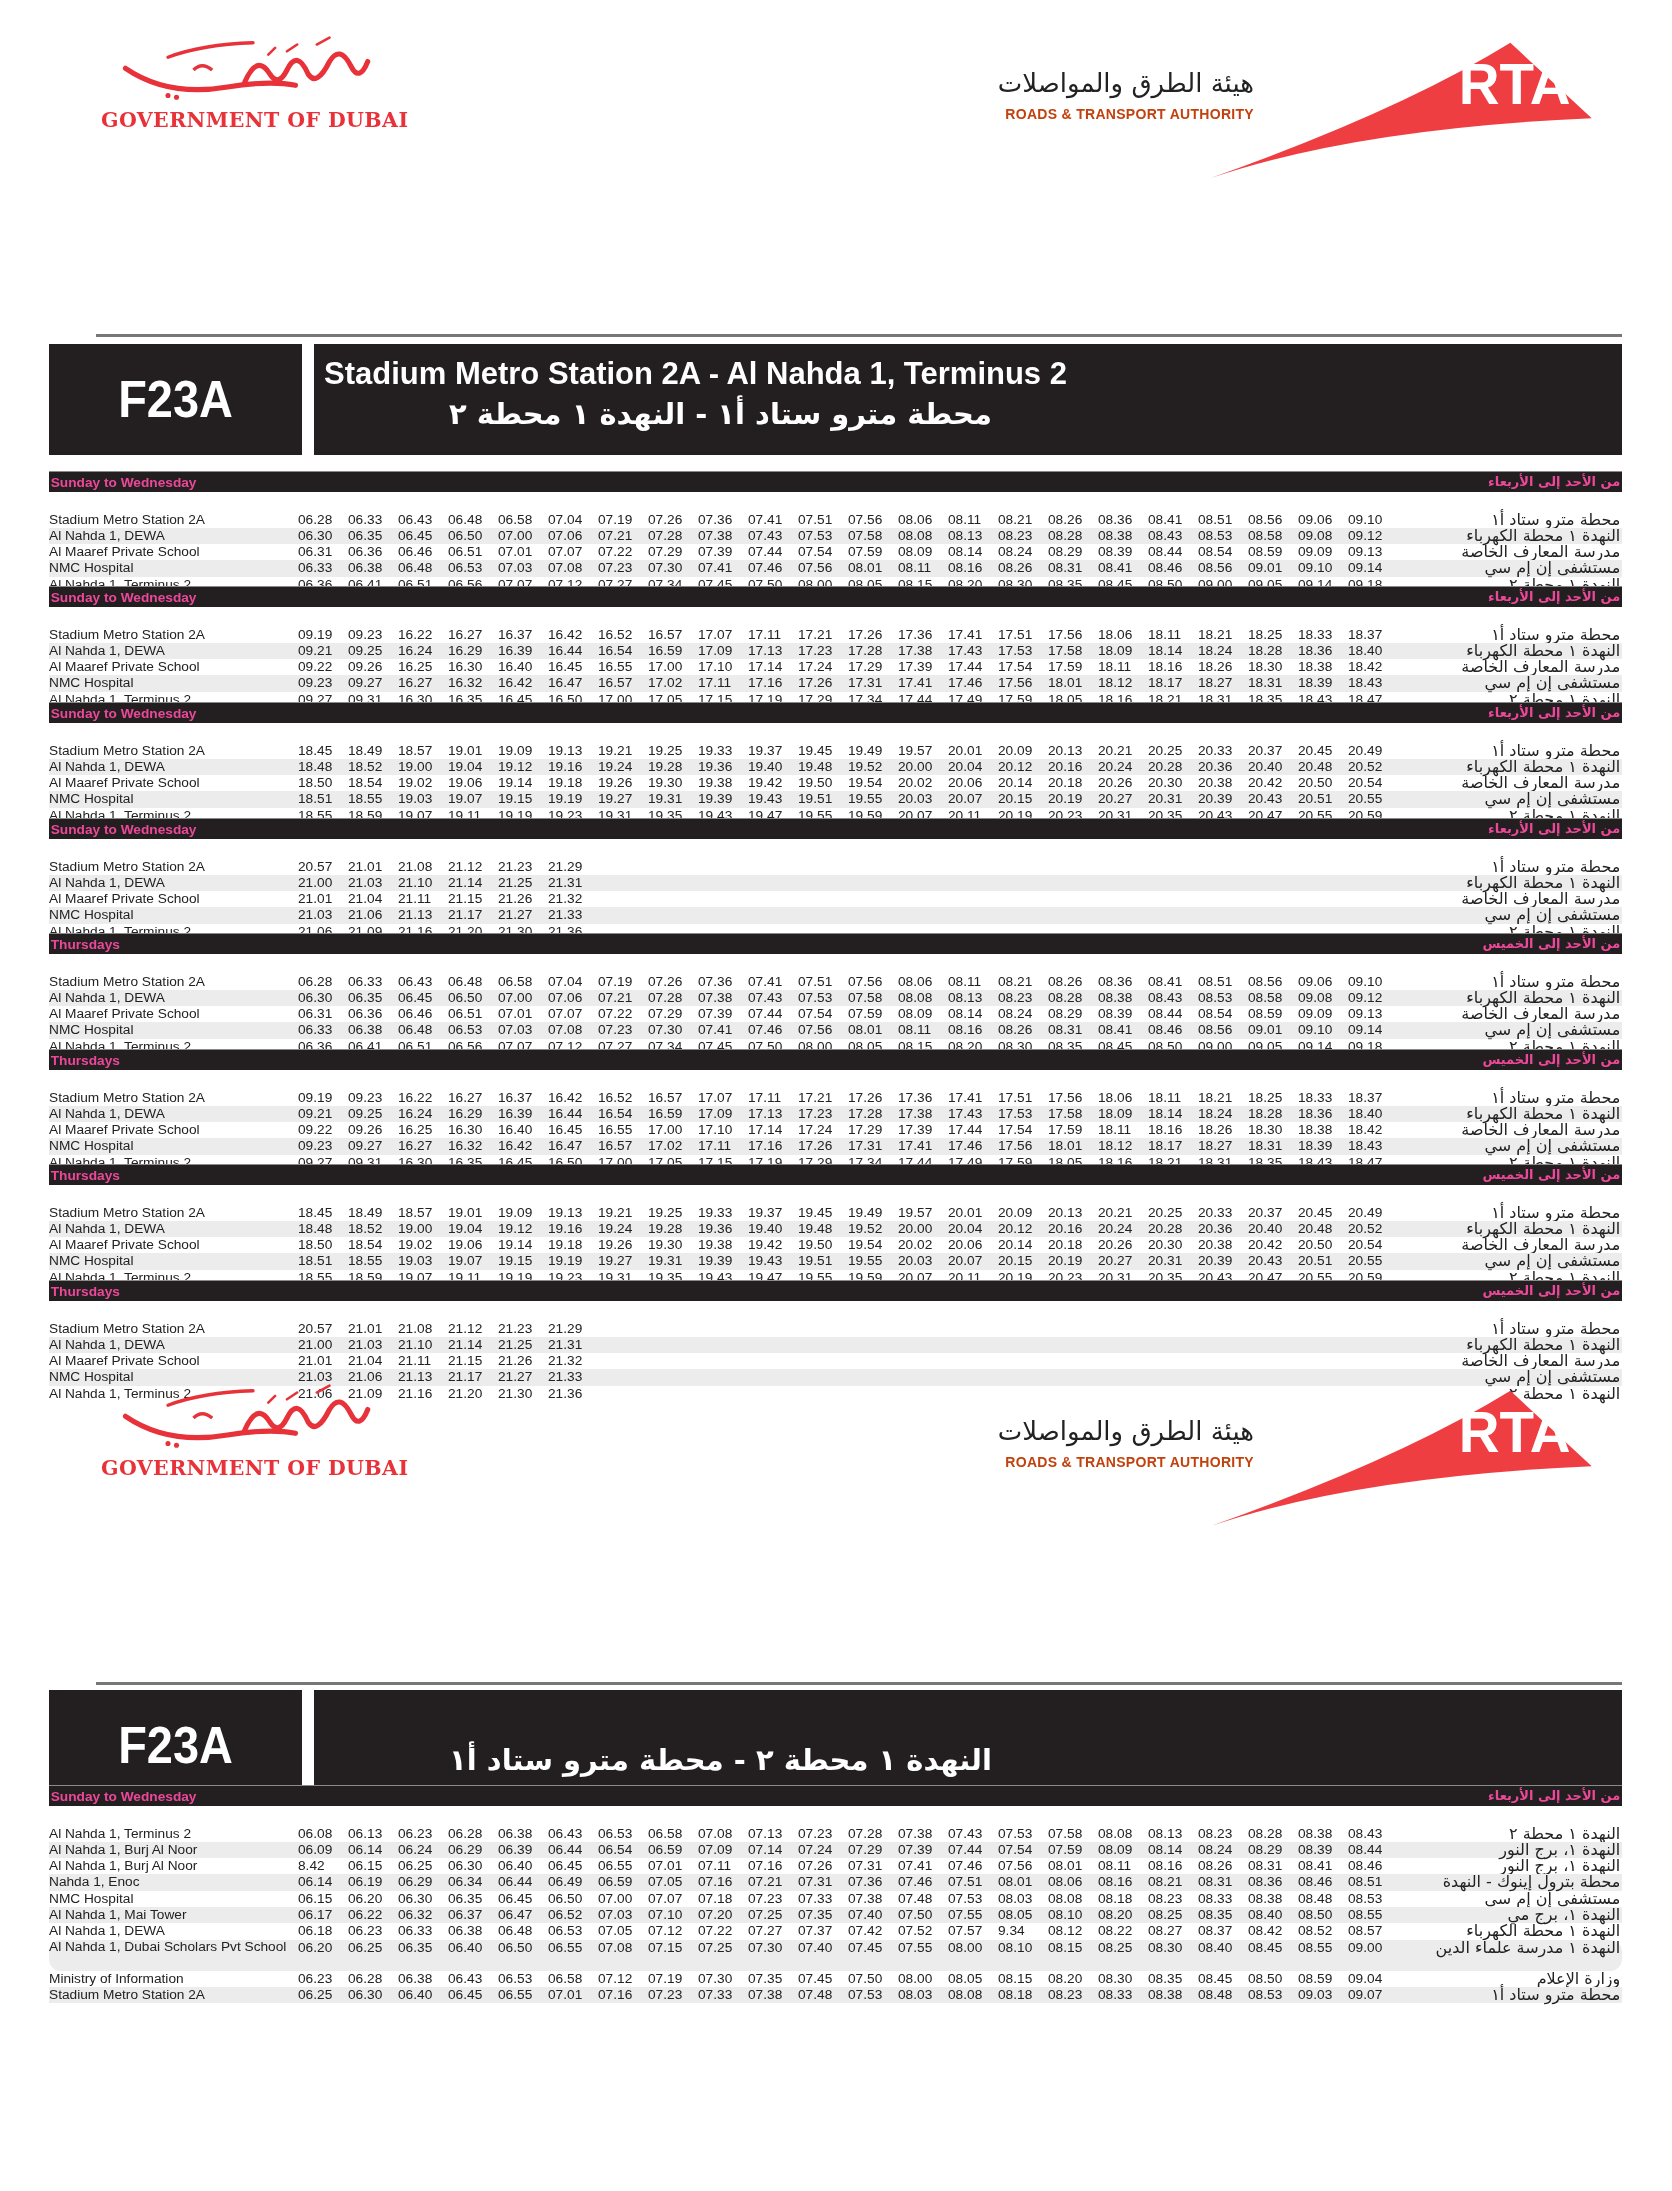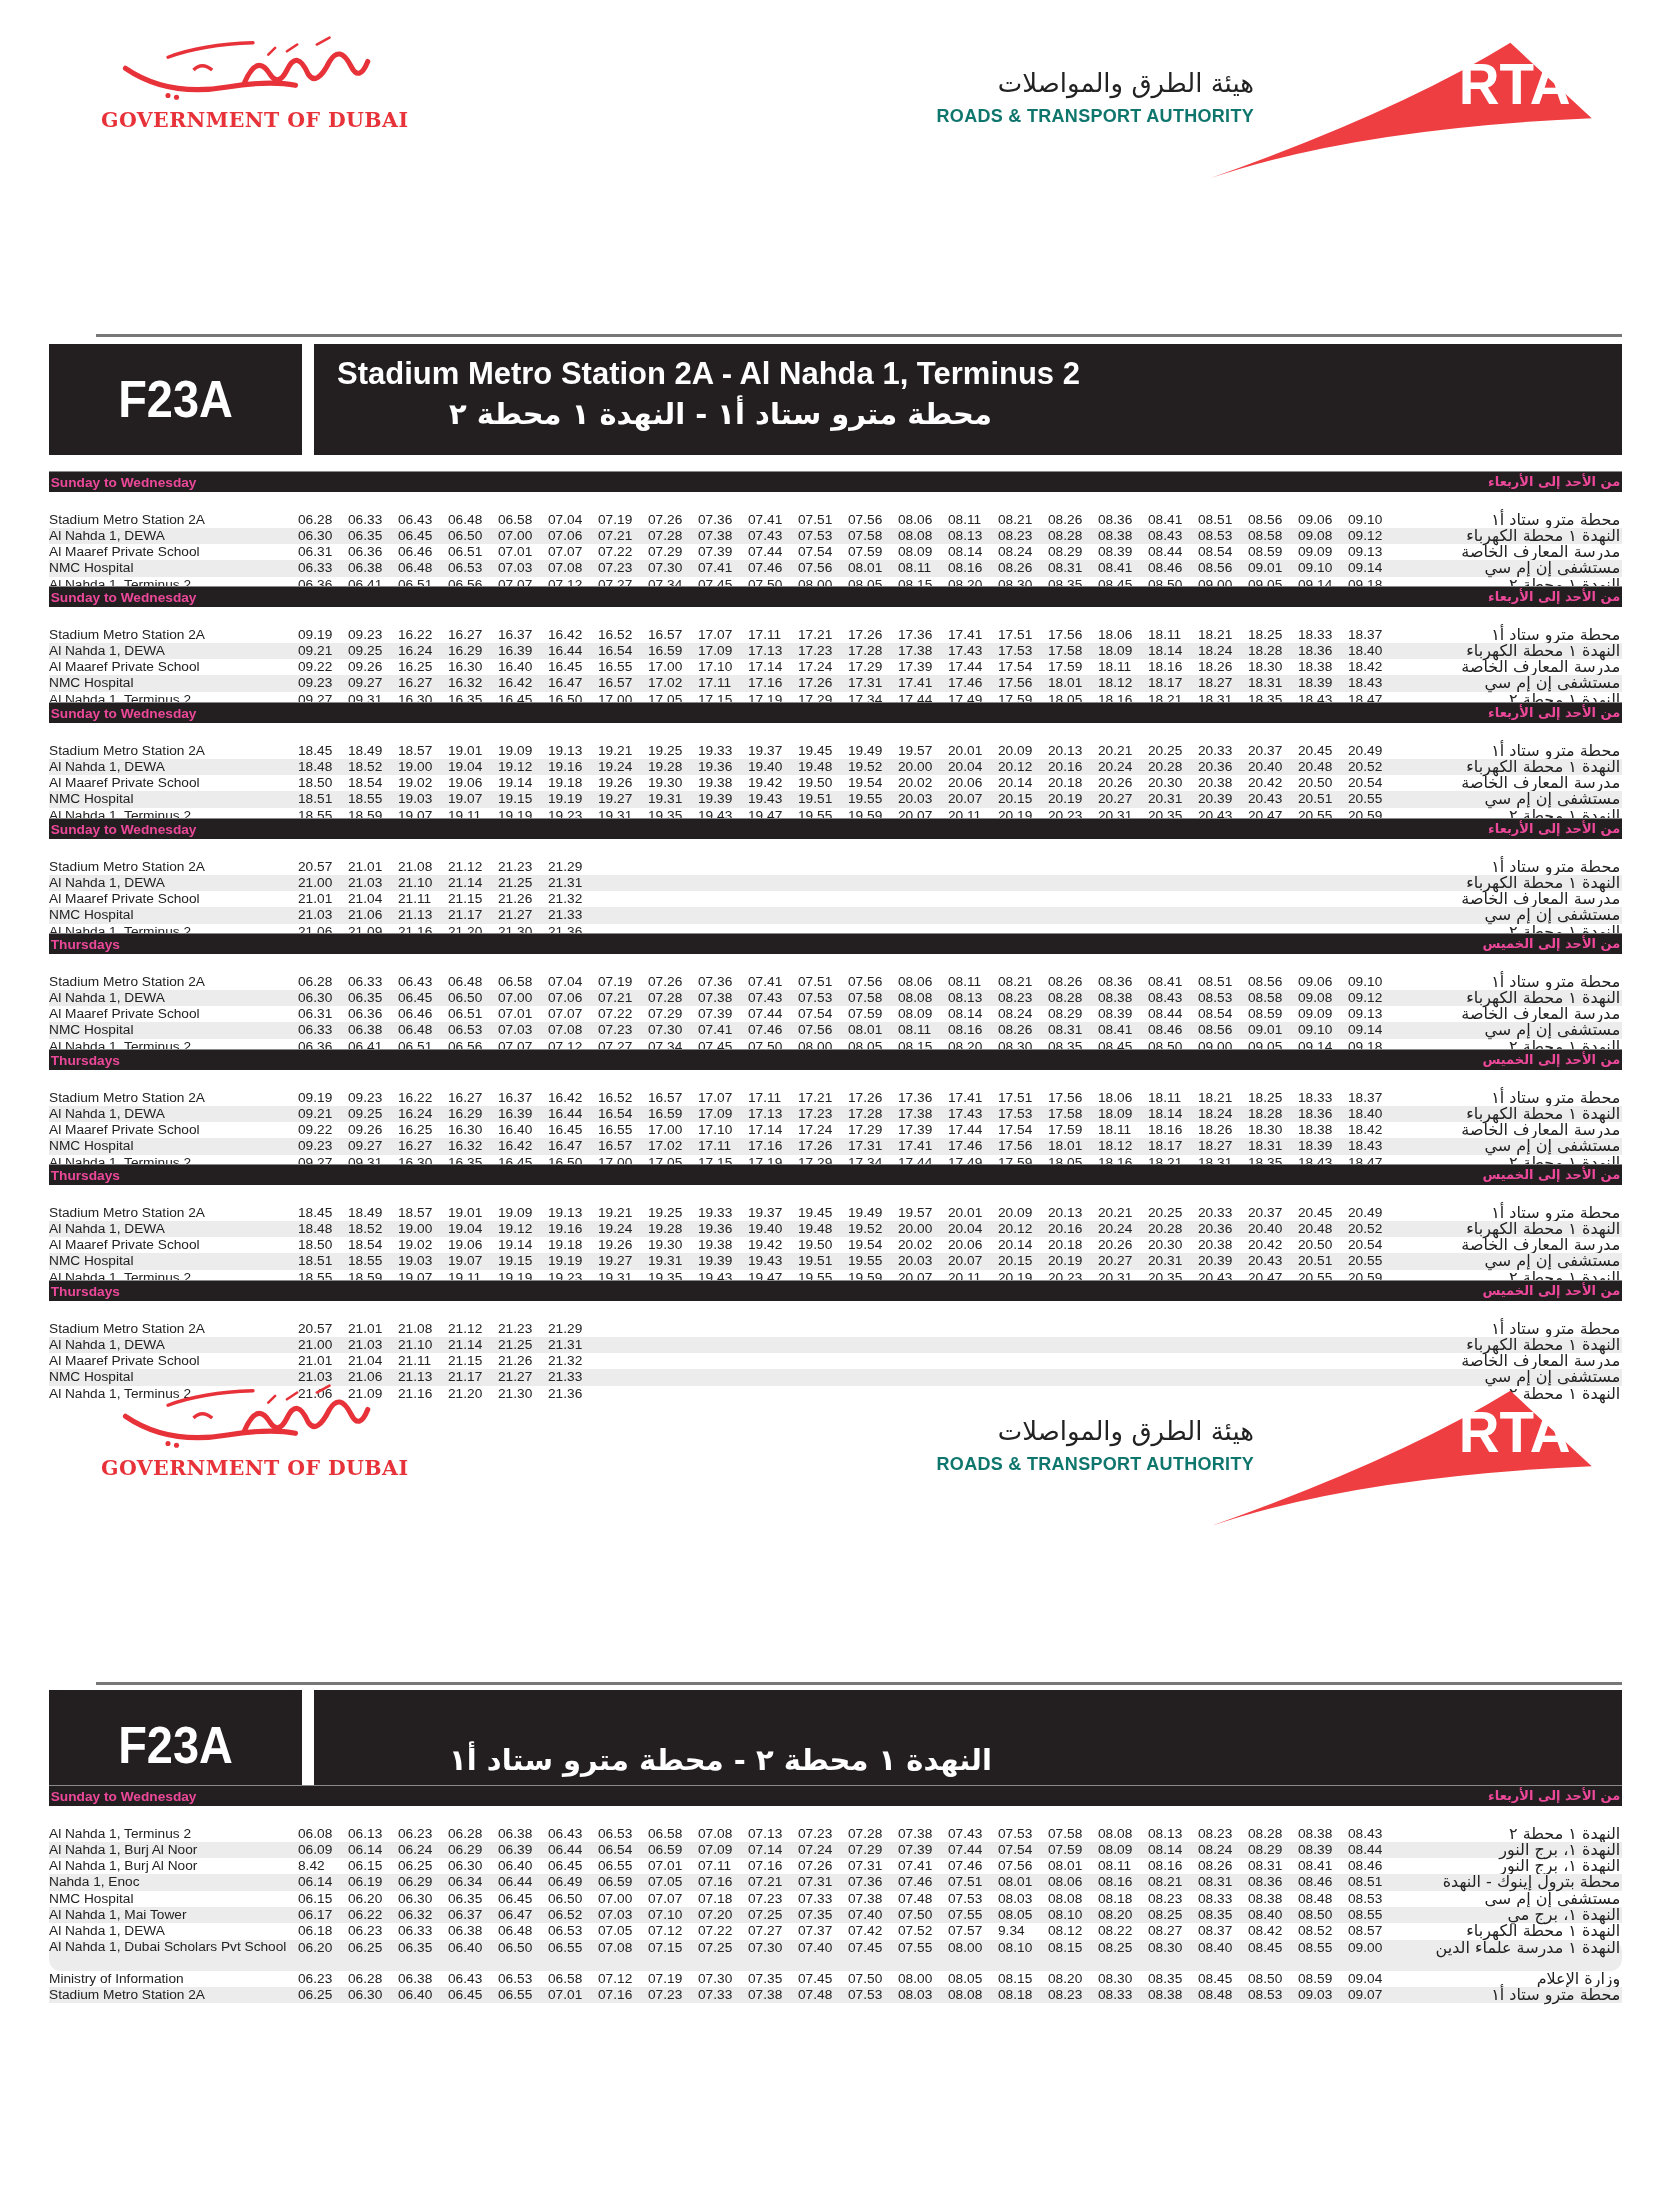--- a/index.html
+++ b/index.html
@@ -10,31 +10,31 @@
   .page-1 { top: 0; }
   .page-2 { top: 1348px; }
 
   
   .gov-logo { position: absolute; left: 101px; top: 36px; width: 283px; height: 96px; }
   .gov-logo .calli { position: absolute; left: 15.4px; top: 0; width: 257px; height: 68px; }
   .gov-logo .gov-text { position: absolute; left: 0; top: 72px; font-family: "DejaVu Serif", serif; font-weight: bold; color: #e8323a; font-size: 20.5px; letter-spacing: 0.4px; white-space: nowrap; }
 
   .rta-block { position: absolute; left: 877px; top: 34px; width: 719px; height: 146px; }
   .rta-ar { position: absolute; left: 0; top: 34px; width: 377px; text-align: right; font-size: 26px; color: #222; direction: rtl; font-family: "DejaVu Sans", sans-serif; }
-  .rta-en { position: absolute; left: 0; top: 72px; width: 377px; text-align: right; font-size: 18px; font-weight: bold; color: #0f766e; letter-spacing: 0.3px; white-space: nowrap; }
+  .rta-en { position: absolute; left: 0; top: 72px; width: 377px; text-align: right; font-size: 14px; font-weight: bold; color: #c2410c; letter-spacing: 0.3px; white-space: nowrap; }
   .rta-logo { position: absolute; left: 308px; top: 0; width: 411px; height: 146px; }
 
   .rule { position: absolute; left: 96px; width: 1526px; height: 2.6px; background: #777; }
 
   
   .route-head { position: absolute; left: 49px; width: 1403px; height: 111px; text-decoration: underline; }
   .route-num { position: absolute; left: 0; top: 0; width: 253px; height: 111px; background: #231f20; color: #fff; font-weight: bold; font-size: 51px; display: flex; align-items: center; justify-content: center; font-family: "Liberation Sans", sans-serif; transform: scaleX(0.92); transform-origin: center; }
   .route-num-wrap { position: absolute; left: 0; top: 0; width: 253px; height: 111px; background: #231f20; }
   .route-title { position: absolute; left: 265px; top: 0; width: 1308px; height: 111px; background: #231f20; color: #fff; }
-  .route-title .en { position: absolute; left: 23px; top: 12px; font-size: 31px; font-weight: bold; white-space: nowrap; }
+  .route-title .en { position: absolute; left: 10px; top: 12px; font-size: 31px; font-weight: bold; white-space: nowrap; }
   .route-title .ar { position: absolute; left: 124px; top: 53px; width: 565px; text-align: center; font-size: 29px; font-weight: bold; direction: rtl; font-family: "DejaVu Sans", sans-serif; white-space: nowrap; }
 
   
   .tt-block { position: absolute; left: 49px; width: 1573px; }
   .tt-bar { height: 20.5px; background: #231f20; color: #ec4899; font-weight: bold; font-size: 13.7px; position: relative; border-top: 1.7px solid #8a8a8a; }
   .tt-bar .en { position: absolute; left: 1.7px; top: 2.6px; white-space: nowrap; }
   .tt-bar .ar { position: absolute; right: 1.7px; top: 1.7px; direction: rtl; font-family: "DejaVu Sans", sans-serif; font-size: 13px; white-space: nowrap; }
 
   .tt-rows { margin-top: 20px; }
   .tt-row { position: relative; height: 16.3px; font-size: 13.7px; line-height: 16.3px; }

